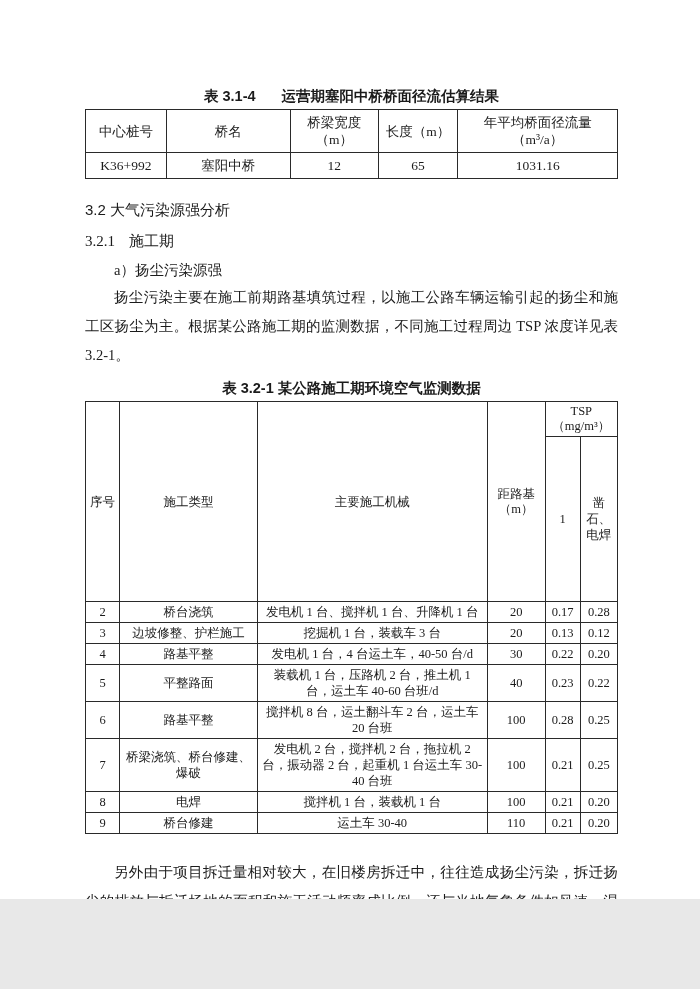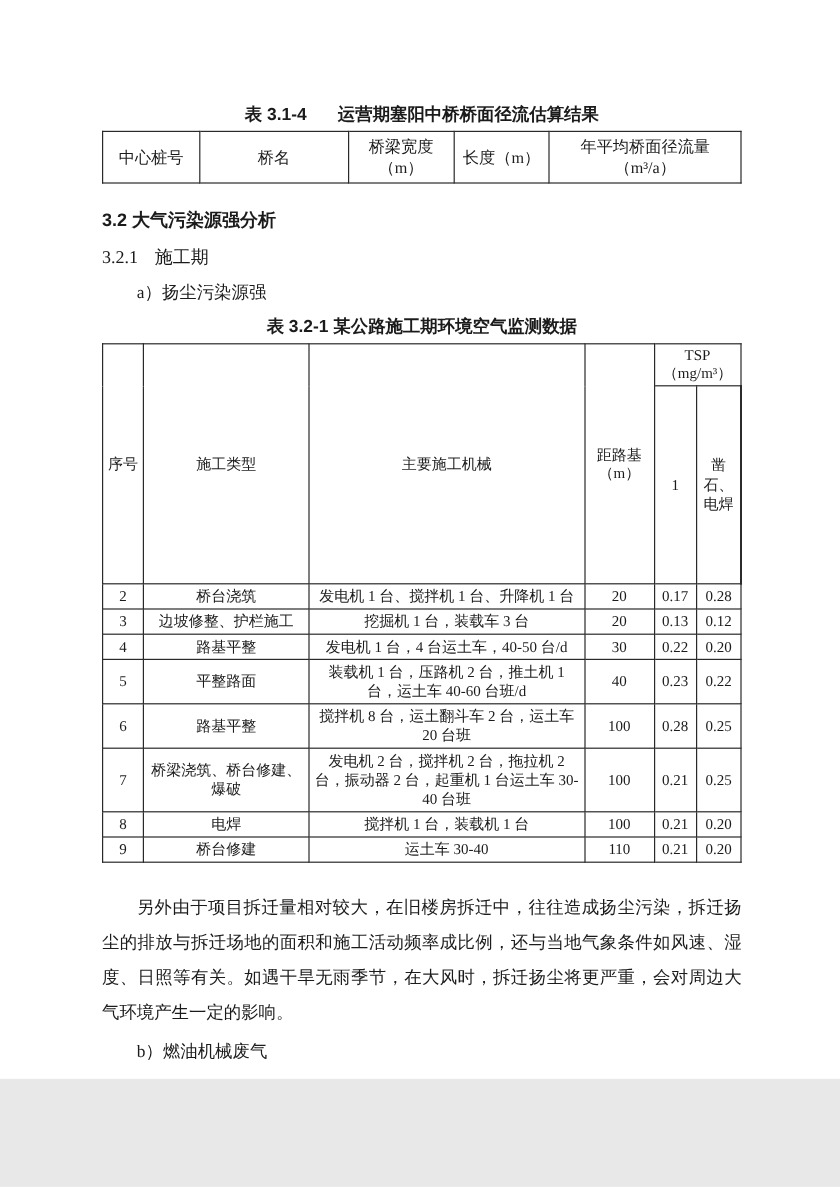--- a/index.html
+++ b/index.html
@@ -25,21 +25,21 @@
     text-align:center;
     font-family:"Liberation Sans","DejaVu Sans",sans-serif;
     font-weight:bold;
     font-size:14.5px;
     line-height:20px;
     margin:0 0 3px 0;
   }
   .caption .cap-label { margin-right:26px; }
   .h-major {
     font-family:"Liberation Sans","DejaVu Sans",sans-serif;
-    font-weight:bold;
+    font-weight:normal;
     font-size:15px;
     line-height:22px;
     margin:16px 0 0 0;
   }
   .h-minor {
     font-size:15px;
     line-height:22px;
     margin:9px 0 0 0;
   }
   .h-minor .h-num { margin-right:14px; }
@@ -103,29 +103,37 @@
           <col style="width:30%">
       </colgroup>
       <tbody>
           <tr>
         <th>中心桩号</th>
         <th>桥名</th>
         <th>桥梁宽度（m）</th>
         <th>长度（m）</th>
         <th>年平均桥面径流量（m³/a）</th>
       </tr>
+      <tr>
+        <td>K36+992</td>
+        <td>塞阳中桥</td>
+        <td>12</td>
+        <td>65</td>
+        <td>1031.16</td>
+      </tr>
     </tbody>
       </table>
 
     <div class="h-major">3.2 大气污染源强分析</div>
     <div class="h-minor">
       <span class="h-num">3.2.1</span><span>施工期</span>
     </div>
     <div class="list-item">a）扬尘污染源强</div>
 
+    <p class="para">扬尘污染主要在施工前期路基填筑过程，以施工公路车辆运输引起的扬尘和施工区扬尘为主。根据某公路施工期的监测数据，不同施工过程周边 TSP 浓度详见表3.2-1。</p>
 
     <div class="caption caption2">表 3.2-1 某公路施工期环境空气监测数据</div>
 
     <table class="t2">
       <colgroup>
         <col style="width:6.4%">
           <col style="width:25.9%">
           <col style="width:43.2%">
           <col style="width:10.9%">
           <col style="width:6.6%">

